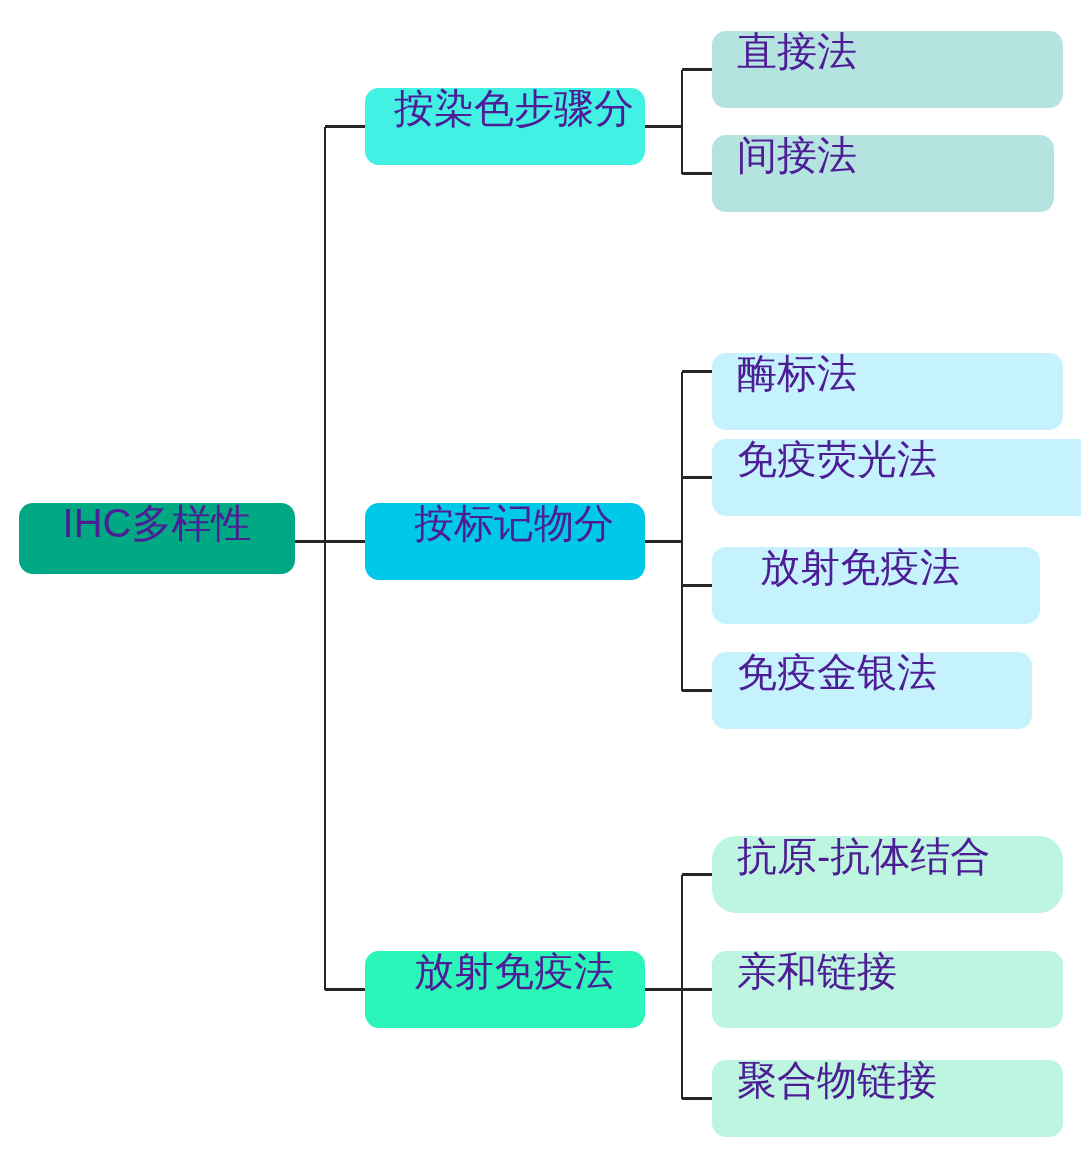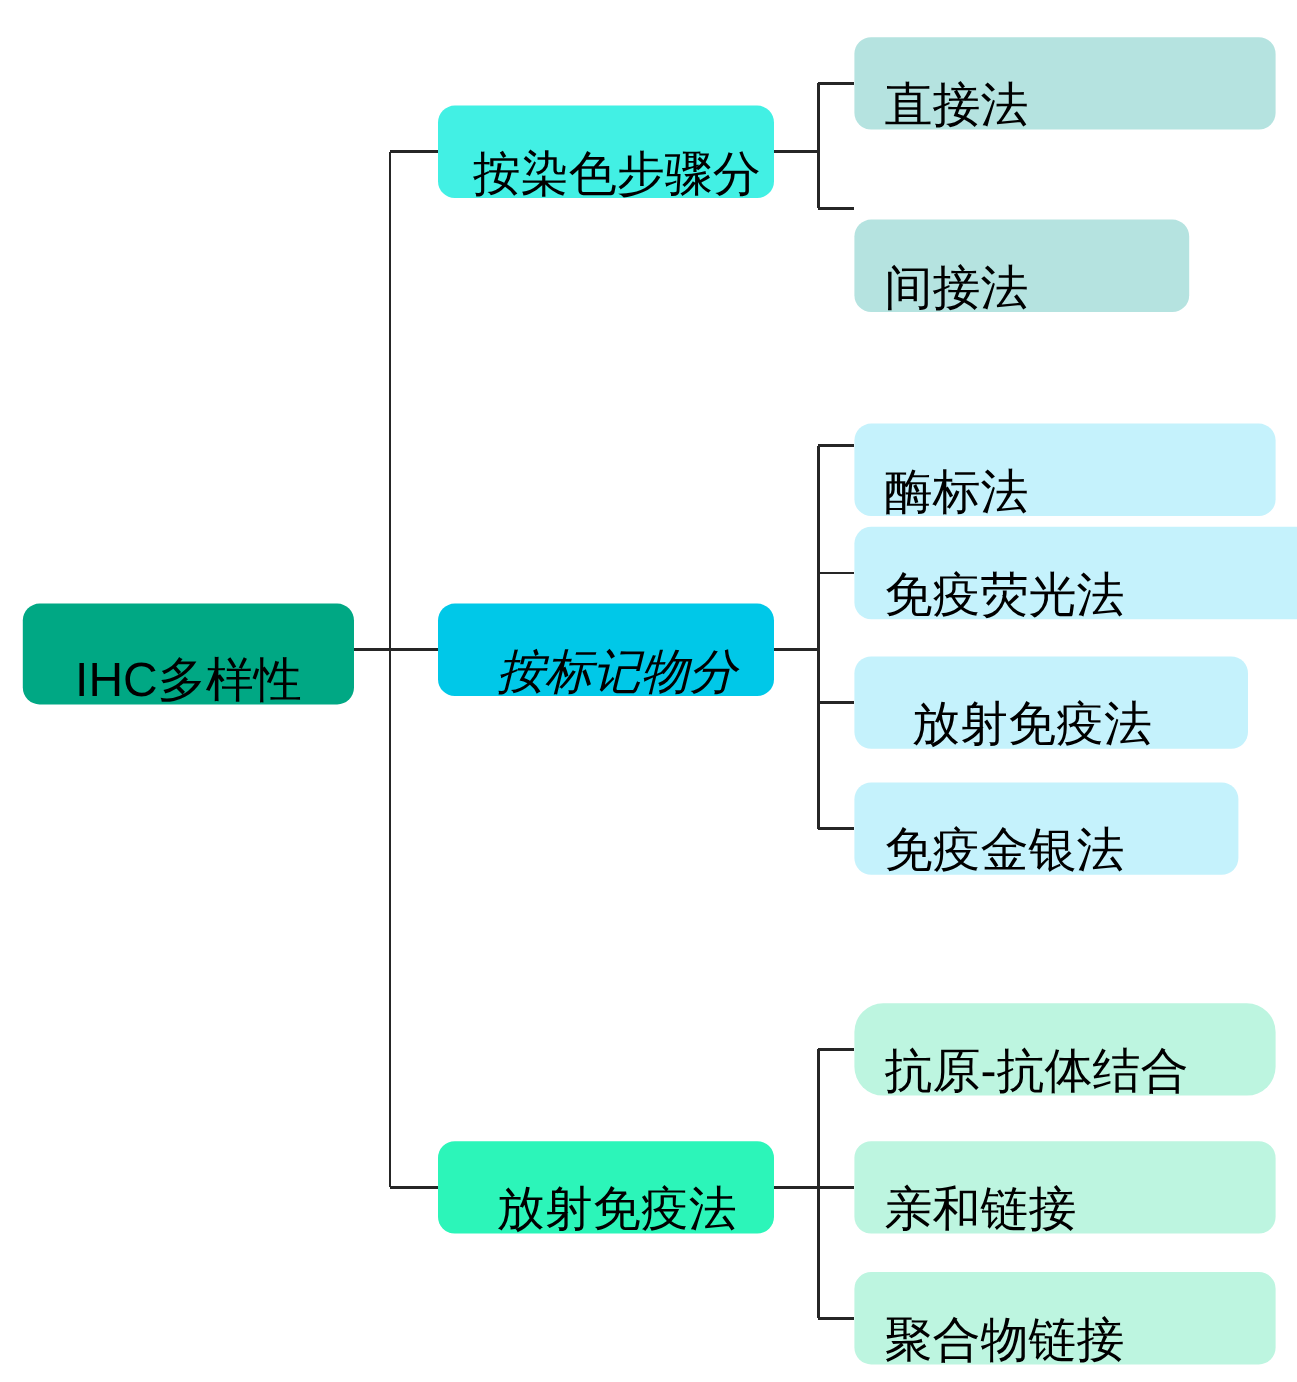--- a/index.html
+++ b/index.html
@@ -23,23 +23,23 @@
     left: 0;
     top: 0;
     width: 1081px;
     height: 1152px;
     pointer-events: none;
   }
   .node {
     position: absolute;
     box-sizing: border-box;
     display: flex;
-    align-items: flex-end;
+    align-items: flex-start;
     border-radius: 14px;
-    color: #000000;
+    color: #4c1d95;
     line-height: 1.0;
     white-space: nowrap;
   }
   .node-root {
     left: 19px;
     top: 503px;
     width: 276px;
     height: 77px;
     background: #00a884;
     justify-content: center;
@@ -83,35 +83,35 @@
       <line x1="682" y1="477.5" x2="712" y2="477.5" stroke="#262626" stroke-width="2.2" shape-rendering="crispEdges"></line>
       <line x1="682" y1="585.5" x2="712" y2="585.5" stroke="#262626" stroke-width="2.2" shape-rendering="crispEdges"></line>
       <line x1="682" y1="690.5" x2="712" y2="690.5" stroke="#262626" stroke-width="2.2" shape-rendering="crispEdges"></line>
       <line x1="645" y1="989.5" x2="682" y2="989.5" stroke="#262626" stroke-width="2.2" shape-rendering="crispEdges"></line>
       <line x1="682" y1="874.5" x2="682" y2="1098.5" stroke="#262626" stroke-width="2.2" shape-rendering="crispEdges"></line>
       <line x1="682" y1="874.5" x2="712" y2="874.5" stroke="#262626" stroke-width="2.2" shape-rendering="crispEdges"></line>
       <line x1="682" y1="989.5" x2="712" y2="989.5" stroke="#262626" stroke-width="2.2" shape-rendering="crispEdges"></line>
       <line x1="682" y1="1098.5" x2="712" y2="1098.5" stroke="#262626" stroke-width="2.2" shape-rendering="crispEdges"></line>
     </svg>
 
-  <div class="node node-root" style="left: 19px; top: 503px; width: 276px; height: 84px; background: rgb(0, 168, 132);">
+  <div class="node node-root" style="left: 19px; top: 503px; width: 276px; height: 71px; background: rgb(0, 168, 132);">
     <span>IHC多样性</span>
   </div>
 
   <div class="node node-branch" style="top: 88px; left: 365px; width: 280px; background: rgb(66, 240, 228);">
     <span>按染色步骤分</span>
   </div>
   <div class="node node-leaf" style="top: 31px; left: 712px; width: 351px; background: rgb(181, 227, 224);">
     <span>直接法</span>
   </div>
-  <div class="node node-leaf" style="top: 135px; left: 712px; width: 279px; background: rgb(181, 227, 224); margin-top: 48px;">
+  <div class="node node-leaf" style="top: 135px; left: 712px; width: 342px; background: rgb(181, 227, 224);">
     <span>间接法</span>
   </div>
 
-  <div class="node node-branch" style="top: 503px; left: 365px; width: 280px; background: rgb(0, 200, 232); font-style: italic;">
+  <div class="node node-branch" style="top: 503px; left: 365px; width: 280px; background: rgb(0, 200, 232);">
     <span>按标记物分</span>
   </div>
   <div class="node node-leaf" style="top: 333px; left: 712px; width: 351px; background: rgb(197, 242, 252); margin-top: 20px;">
     <span>酶标法</span>
   </div>
   <div class="node node-leaf" style="top: 439px; left: 712px; width: 393px; background: rgb(197, 242, 252);">
     <span>免疫荧光法</span>
   </div>
   <div class="node node-leaf" style="top: 547px; left: 712px; width: 328px; background: rgb(197, 242, 252); padding-left: 48px;">
     <span>放射免疫法</span>

